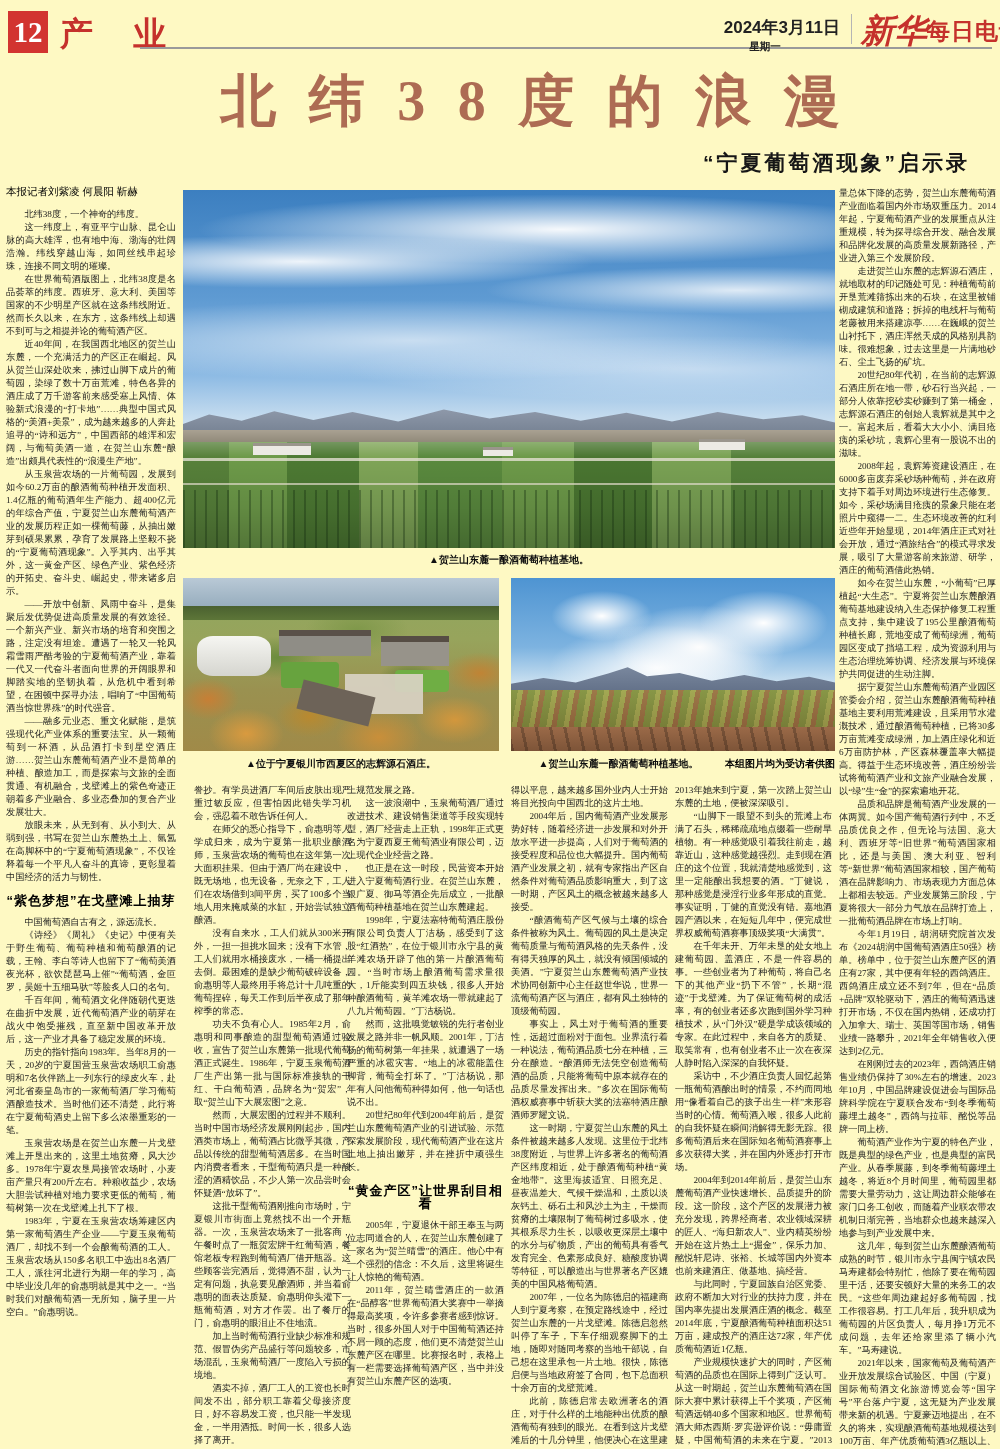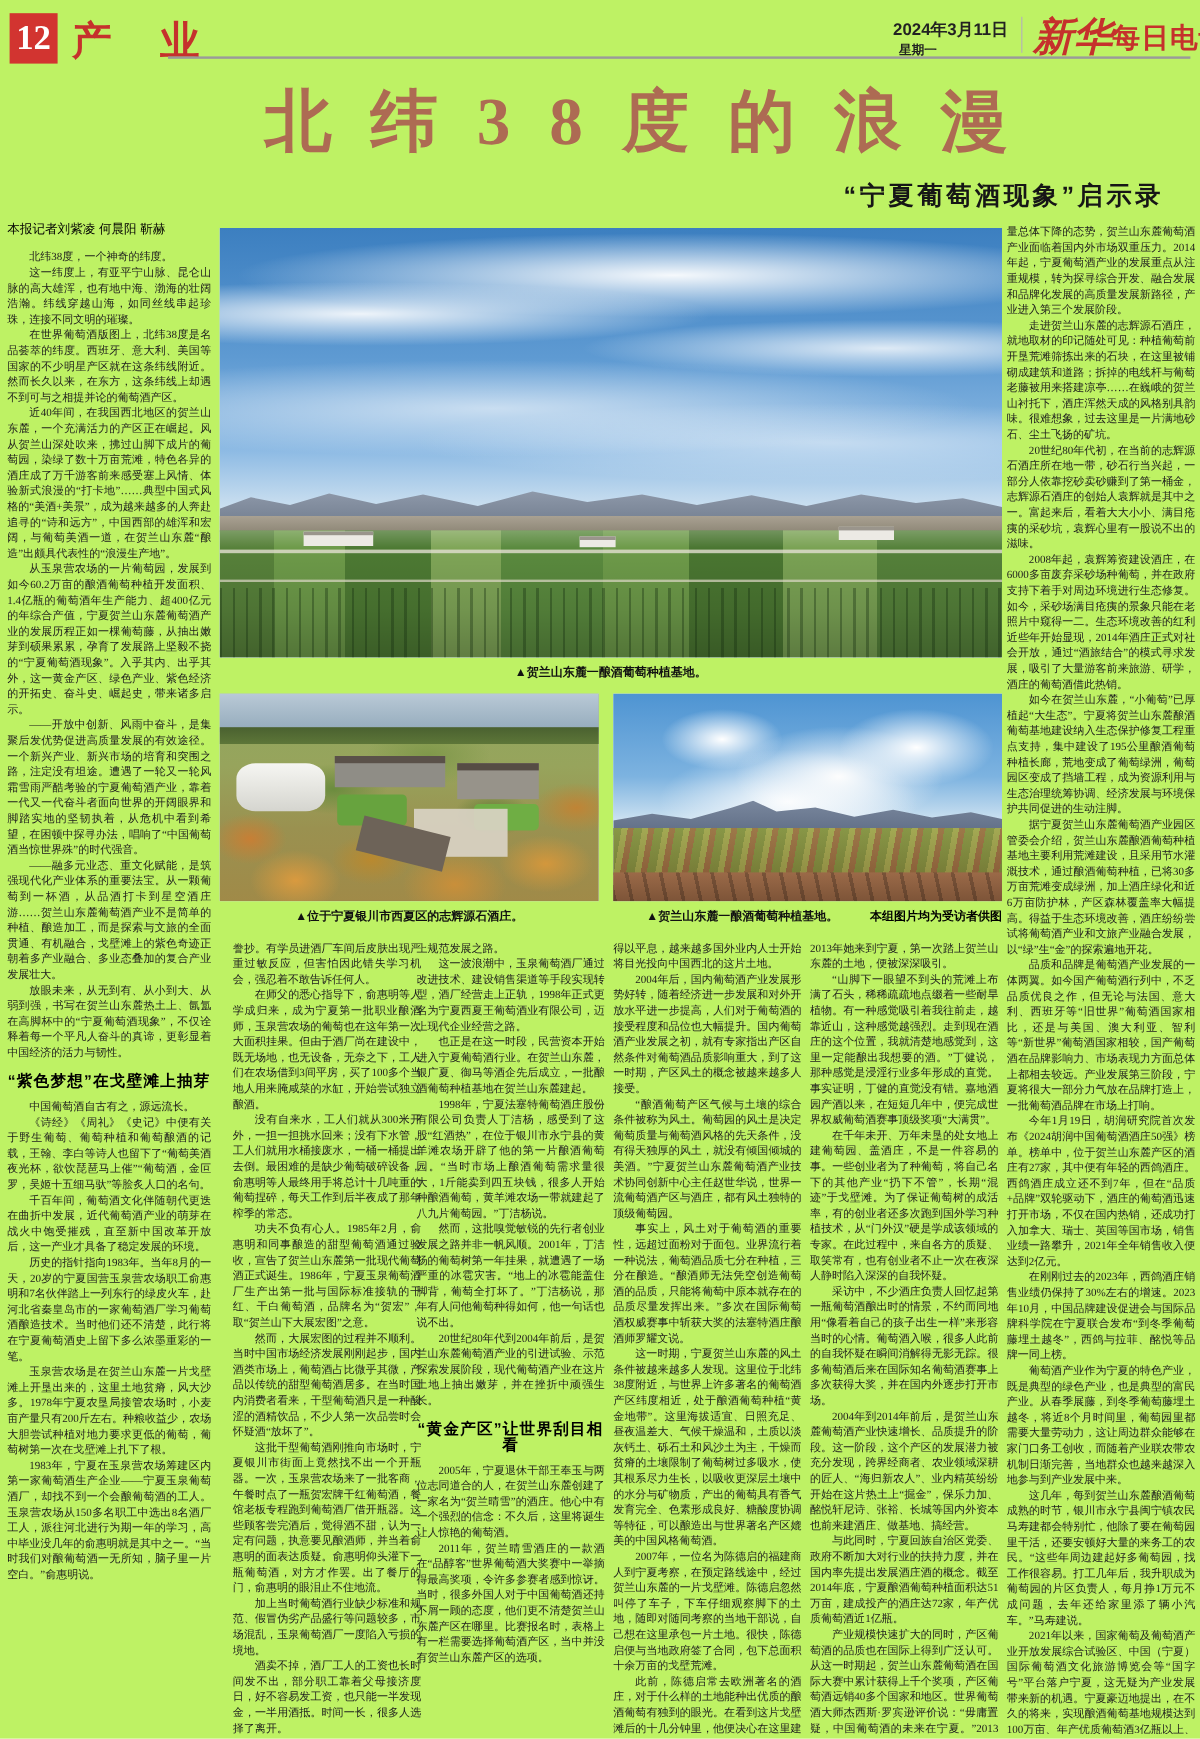--- a/index.html
+++ b/index.html
@@ -1,29 +1,29 @@
 <!DOCTYPE html>
 <html><head>
 <meta charset="utf-8">
 <style>
   * { margin:0; padding:0; box-sizing:border-box; }
   html,body { background:#ffffff; }
-  .page { position:relative; width:1000px; height:1449px; background:#bef264; overflow:hidden;
+  .page { position:relative; width:1000px; height:1449px; background:#fef9c3; overflow:hidden;
           font-family:"Liberation Serif","DejaVu Serif",serif; }
 
   
   .pagenum { position:absolute; left:8px; top:11px; width:40px; height:42px; background:#d23430;
              color:#fff; font-size:29px; font-weight:bold; text-align:center; line-height:42px;
              font-family:"Liberation Serif",serif; }
   .section-title { position:absolute; left:60px; top:12px; font-size:33px; font-weight:bold;
              color:#c5312c; letter-spacing:16px; font-family:"Liberation Serif",serif; }
   .header-rule { position:absolute; left:140px; top:47px; width:852px; height:2px; background:#9a9a9a; }
   .dateblock { position:absolute; left:690px; top:16px; width:150px; text-align:right;
              font-family:"Liberation Sans","DejaVu Sans",sans-serif; color:#222; }
-  .dateblock .d1 { font-size:14px; font-weight:bold; }
+  .dateblock .d1 { font-size:17px; font-weight:bold; }
   .dateblock .d2 { font-size:10.5px; font-weight:bold; margin-top:1px;text-align:center; }
   .vdiv { position:absolute; left:851px; top:14px; width:1px; height:30px; background:#b5b5b5; }
   .masthead { position:absolute; left:861px; top:9px; color:#c5312c; white-space:nowrap; }
   .masthead .m1 { font-size:33px; font-weight:bold; font-style:italic;
              font-family:"Liberation Serif","DejaVu Serif",serif; }
   .masthead .m2 { font-size:23px; font-weight:900; letter-spacing:1px; vertical-align:3px;
              font-family:"Liberation Sans","DejaVu Sans",sans-serif; }
 
   
   .headline { position:absolute; left:90px; top:64px; width:880px; text-align:center;

